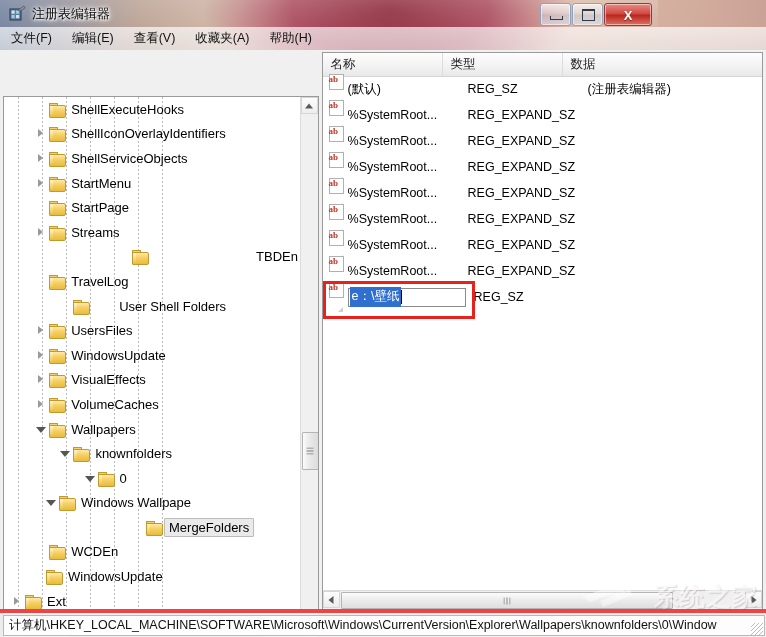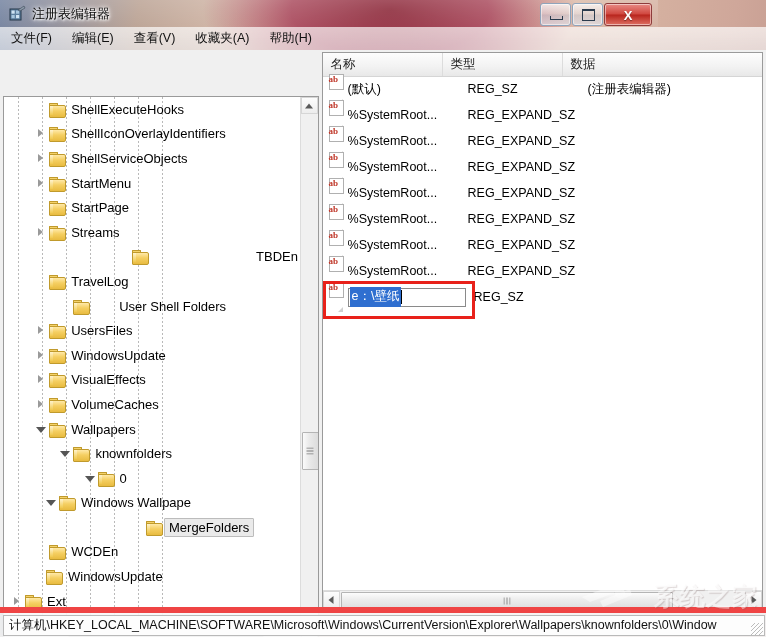--- a/index.html
+++ b/index.html
@@ -247,21 +247,21 @@
   }
   
   .annot{
     position:absolute;border:3px solid #e8211a;pointer-events:none;
   }
 
   
   .statusbar{
     position:absolute;left:0;bottom:0;width:766px;height:24px;
     background:rgba(247,247,247,.92);
-    border-top:6px solid #ef4444;
+    border-top:4px solid #ef4444;
     display:flex;align-items:center;
   }
   .statusbar .sb-inner{
     position:absolute;left:3px;top:2px;width:760px;height:19px;
     border:1px solid #b9b9b9;background:#fdfdfd;
     display:flex;align-items:center;overflow:hidden;
   }
   .statusbar .path{
     font-size:12.5px;color:#111;white-space:nowrap;padding-left:5px;
   }

